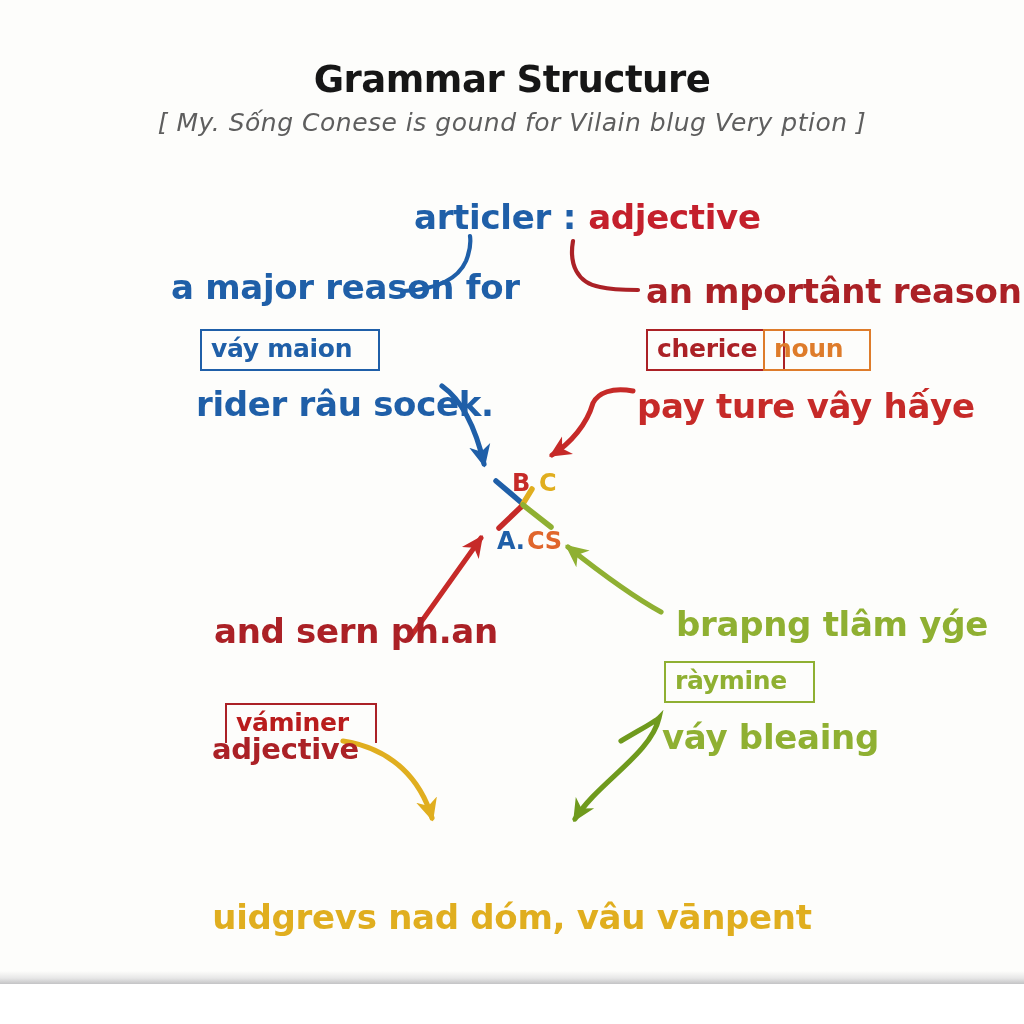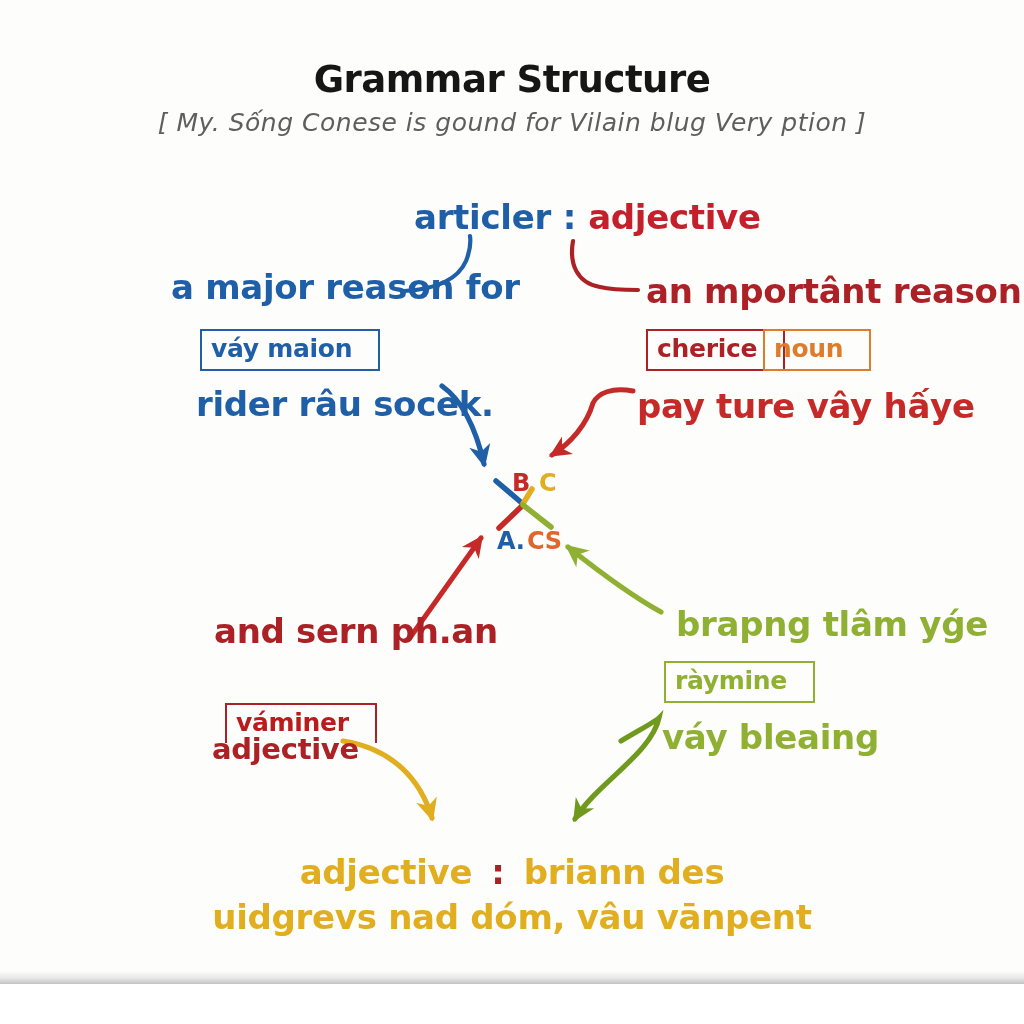--- a/index.html
+++ b/index.html
@@ -101,21 +101,16 @@
   <span class="abs lbl-sm" style="left: 527px; top: 527px; color: rgb(224, 102, 44);">CS</span>
 
   <div class="abs lbl" style="left: 214px; top: 611px; color: rgb(171, 33, 38);">and sern ph.an</div>
   <div class="abs boxed no-bottom" style="left: 225px; top: 679px; color: #b91c1c; border-color: rgb(171, 33, 38); margin-top: 24px;">váminer</div>
   <div class="abs lbl" style="left: 212px; top: 732px; font-size: 29px; color: rgb(171, 33, 38);">adjective</div>
 
   <div class="abs lbl" style="left: 676px; top: 604px; color: rgb(143, 176, 50);">brapng tlâm yǵe</div>
   <div class="abs boxed" style="left: 664px; top: 661px; color: rgb(143, 176, 50); border-color: rgb(143, 176, 50);">ràymine</div>
   <div class="abs lbl" style="left: 662px; top: 717px; color: rgb(143, 176, 50);">váy bleaing</div>
 
-  <div class="abs center-row" style="top:852px;">
-    <span class="lbl" style="color: rgb(224, 174, 31);">adjective</span>
-    <span class="lbl" style="margin: 0px 14px; color: rgb(171, 33, 38);">:</span>
-    <span class="lbl" style="color: rgb(224, 174, 31);">briann des</span>
-  </div>
   <div class="abs center-row lbl" style="top: 897px; color: rgb(224, 174, 31);">uidgrevs nad dóm, vâu vānpent</div>
 
   <div class="edge-bottom"></div>
 </div>
 
 </body></html>

